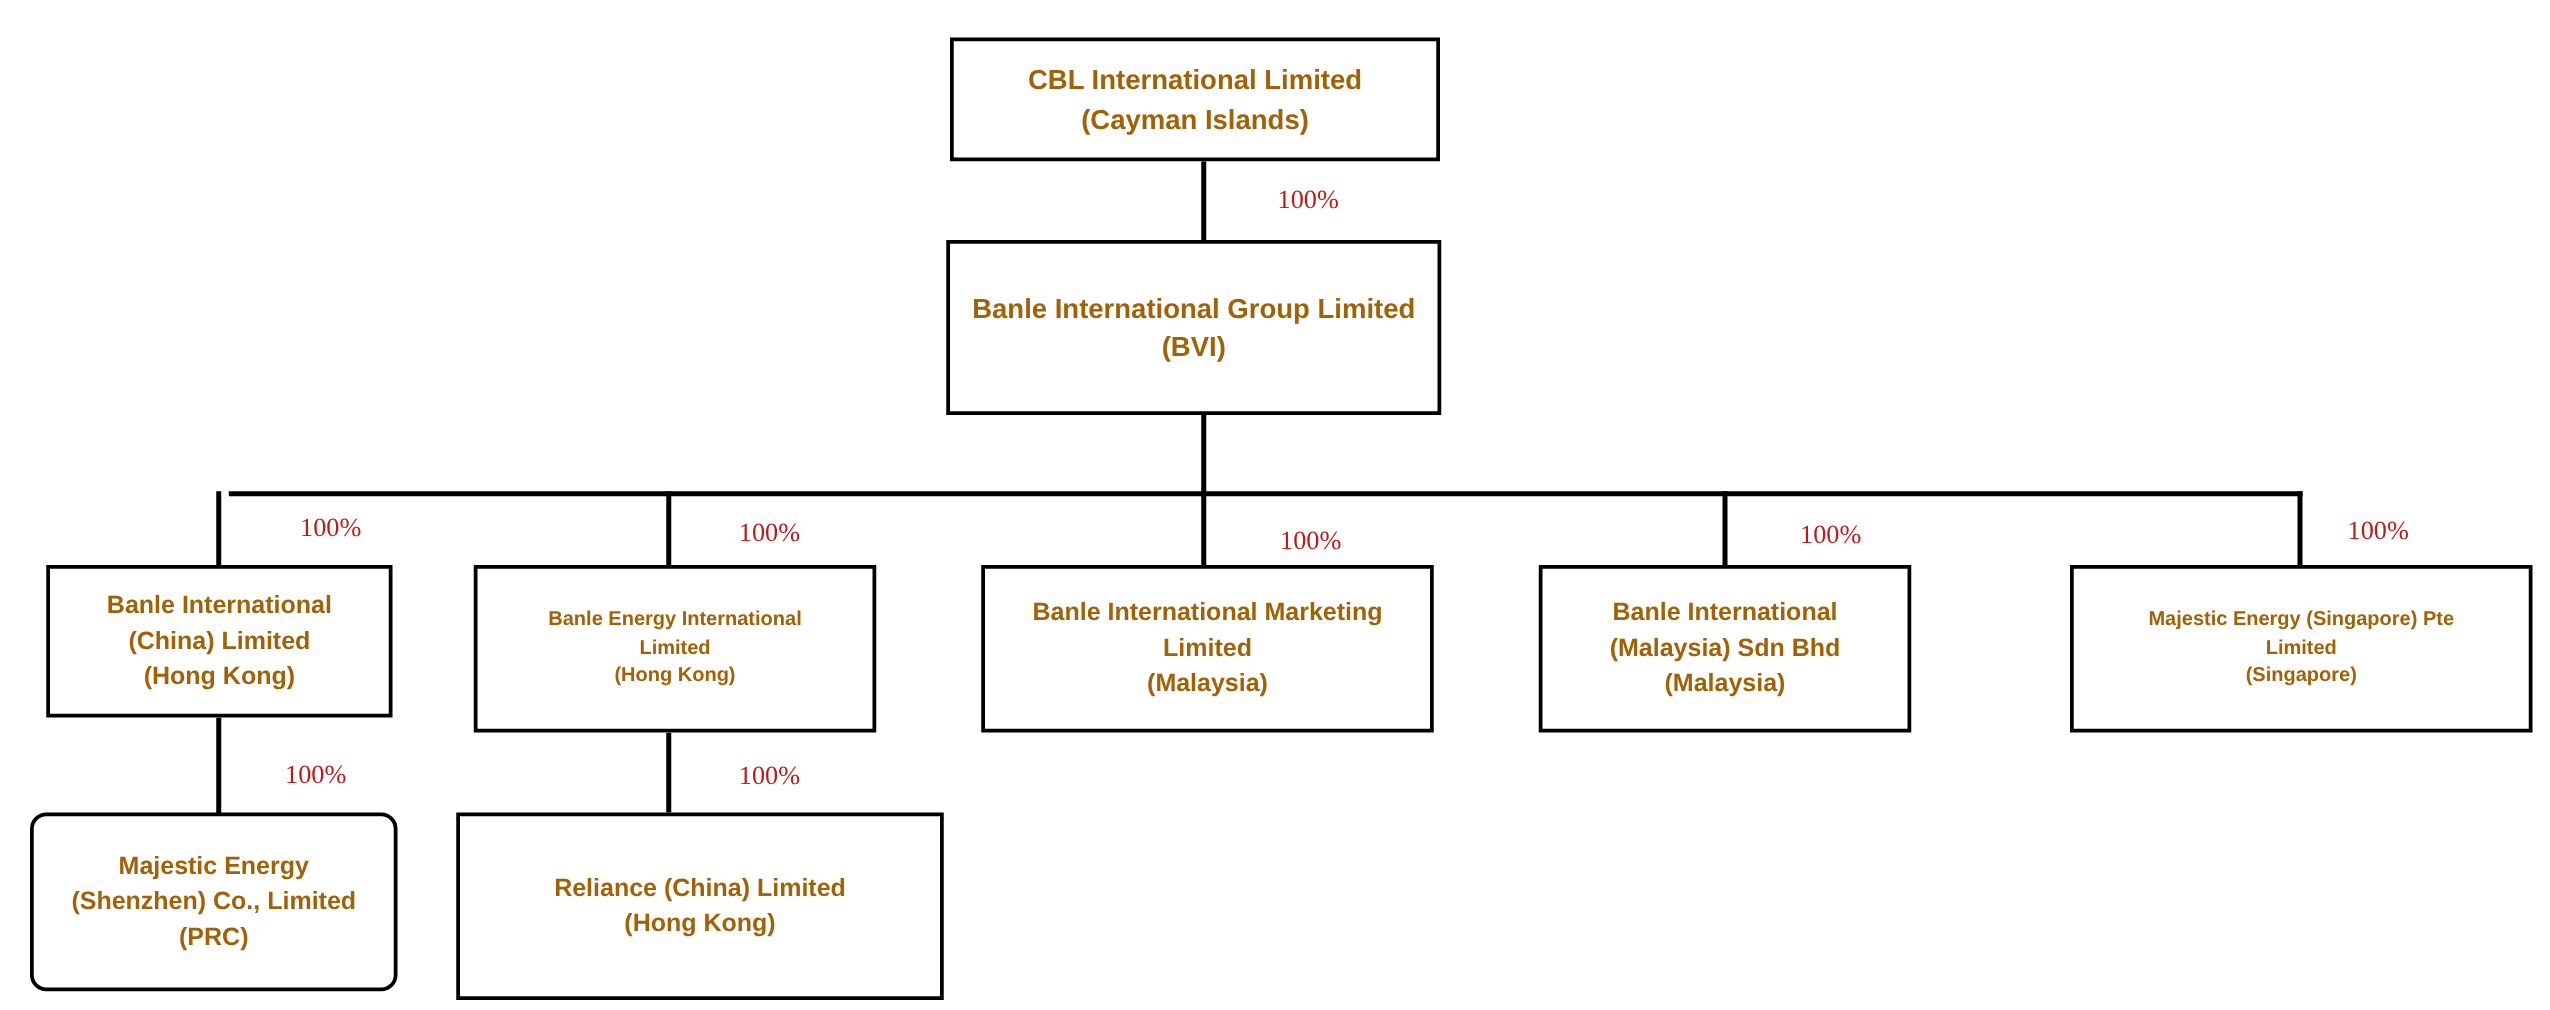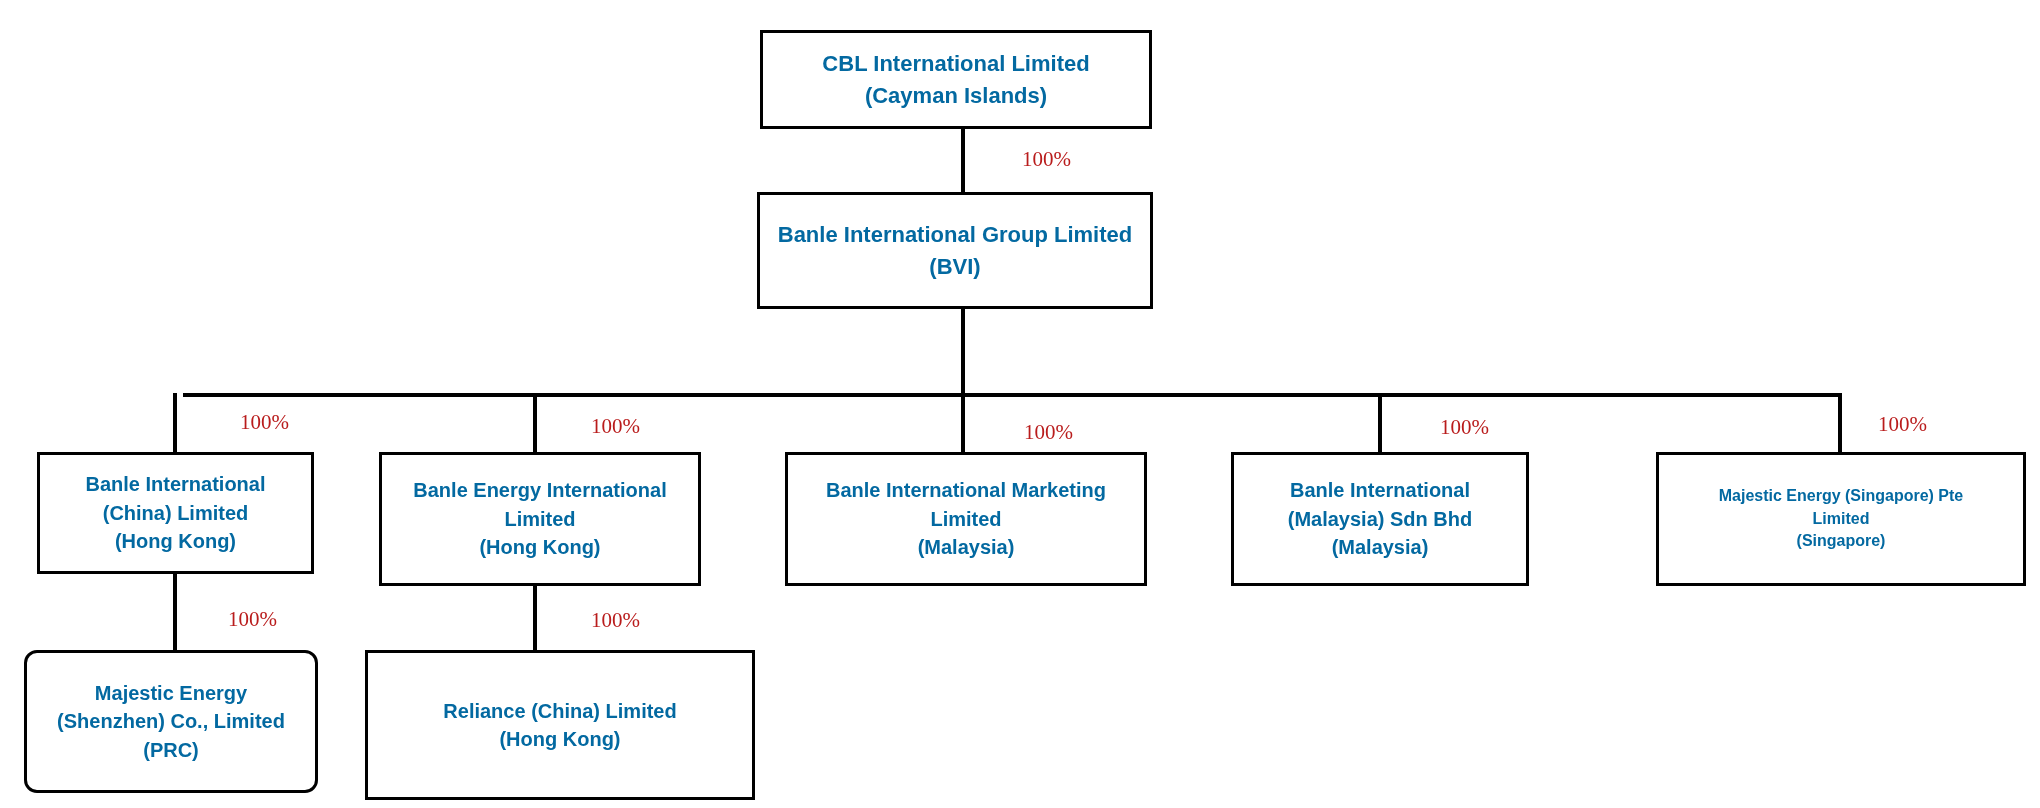--- a/index.html
+++ b/index.html
@@ -24,38 +24,38 @@
     border: 3px solid #000000;
     background: #ffffff;
     display: flex;
     align-items: center;
     justify-content: center;
     text-align: center;
     z-index: 3;
   }
   .node-label {
     font-weight: bold;
-    color: #0369a1;
+    color: #a16207;
     line-height: 1.42;
     white-space: pre-line;
     padding: 0 8px;
   }
 
   
   #node-cbl        { left: 760px;  top: 30px;  width: 392px; height: 99px;  }
   #node-cbl .node-label        { font-size: 22px; }
 
-  #node-bvi        { left: 757px;  top: 192px; width: 396px; height: 117px; }
+  #node-bvi        { left: 757px;  top: 192px; width: 396px; height: 140px; }
   #node-bvi .node-label        { font-size: 22px; }
 
   #node-banle-china    { left: 37px;   top: 452px; width: 277px; height: 122px; }
   #node-banle-china .node-label    { font-size: 20px; }
 
   #node-banle-energy   { left: 379px;  top: 452px; width: 322px; height: 134px; }
-  #node-banle-energy .node-label   { font-size: 20px; }
+  #node-banle-energy .node-label   { font-size: 16px; }
 
   #node-banle-marketing{ left: 785px;  top: 452px; width: 362px; height: 134px; }
   #node-banle-marketing .node-label{ font-size: 20px; }
 
   #node-banle-malaysia { left: 1231px; top: 452px; width: 298px; height: 134px; }
   #node-banle-malaysia .node-label { font-size: 20px; }
 
   #node-majestic-sg    { left: 1656px; top: 452px; width: 370px; height: 134px; }
   #node-majestic-sg .node-label    { font-size: 16px; }
 

